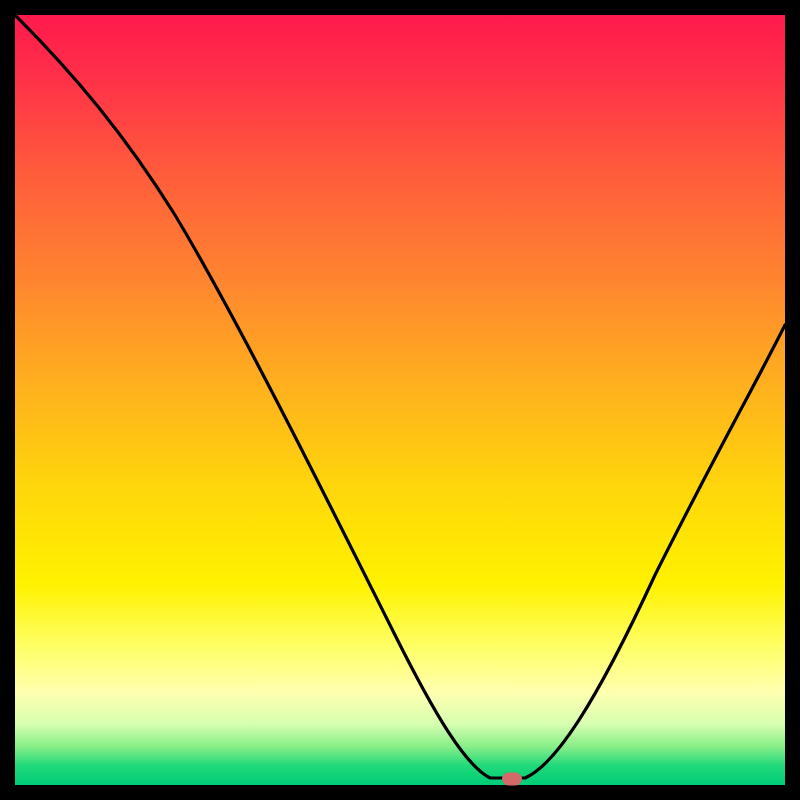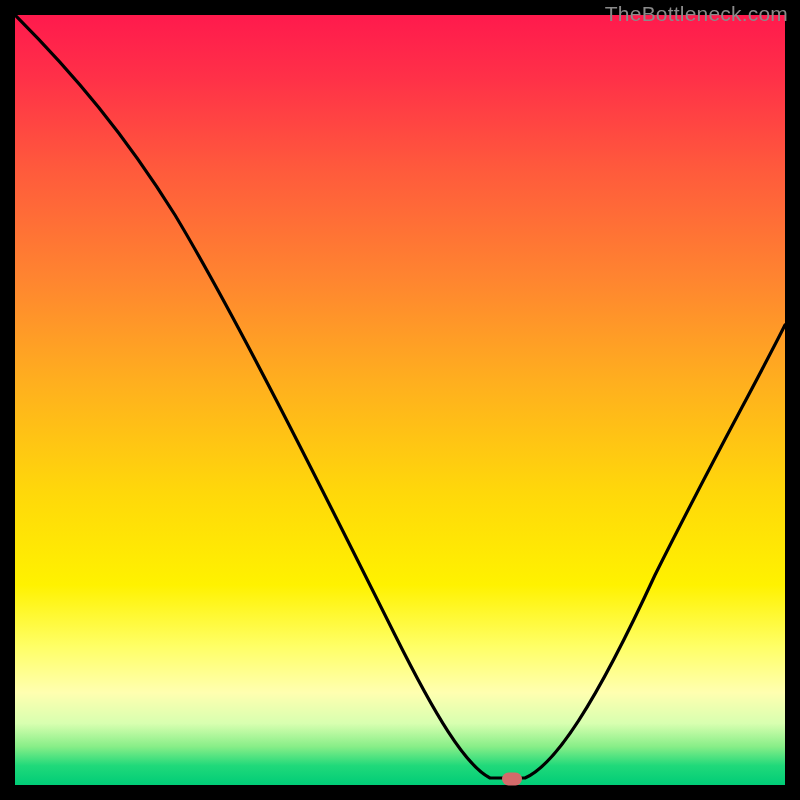--- a/index.html
+++ b/index.html
@@ -72,14 +72,13 @@
       <path d="M 0 0
                C 60 60, 110 120, 160 200
                C 220 300, 300 460, 380 620
                C 420 700, 450 750, 475 763
                L 510 763
                C 540 750, 580 690, 640 560
                C 700 440, 740 370, 770 310" fill="none" stroke="#000" stroke-width="3.2" stroke-linejoin="round" stroke-linecap="round"></path>
     </svg>
     <div class="marker" style="left:496.7px;top:763.8px;"></div>
   </div>
-  <div class="watermark">TheBottleneck.com</div>
 </div>
 
 </body></html>

